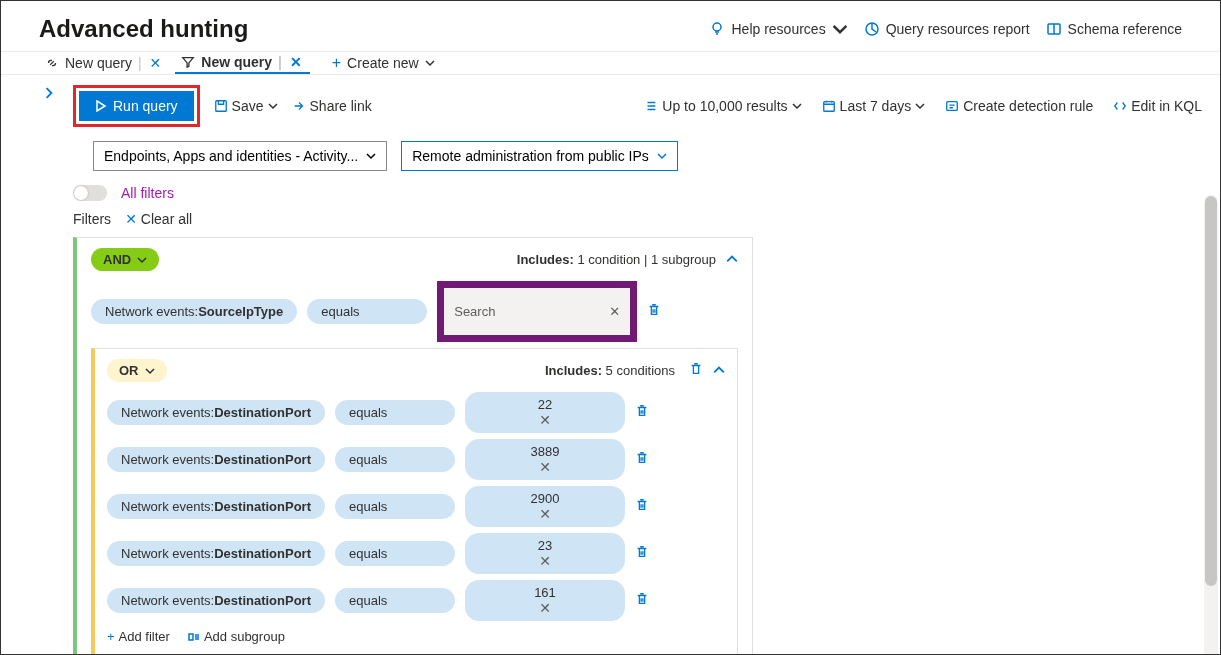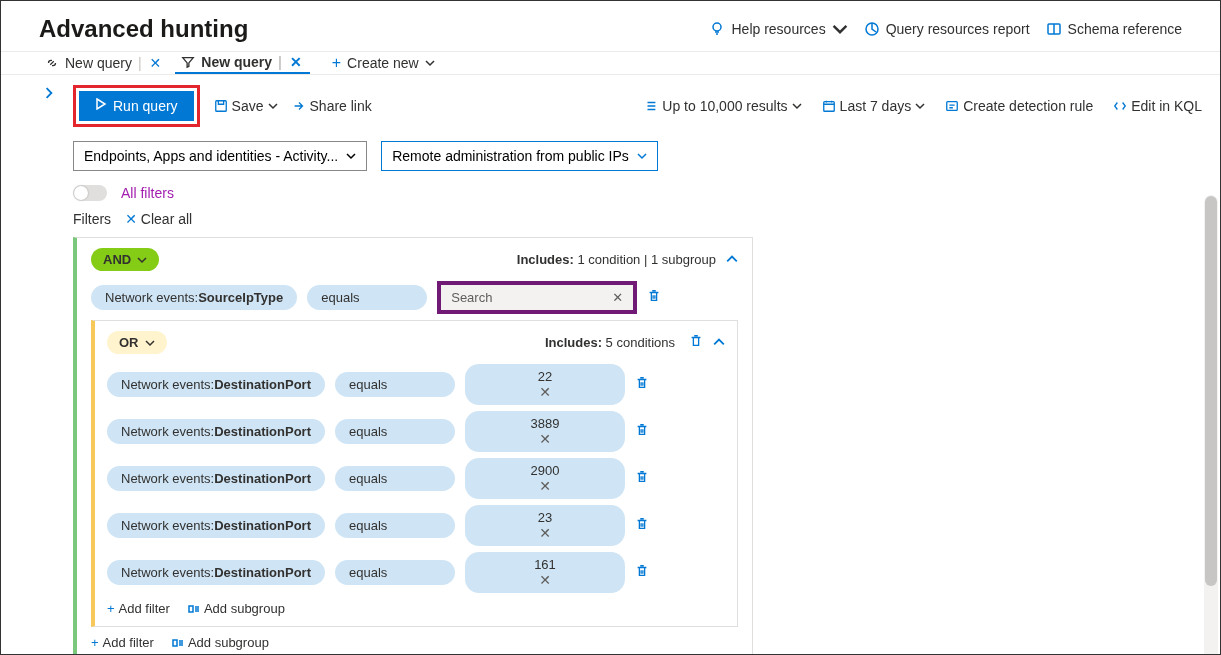--- a/index.html
+++ b/index.html
@@ -17,25 +17,25 @@
 .tab.active { font-weight: 600; border-bottom: 2px solid #0078d4; }
 .tab .close { color: #0078d4; font-size: 14px; cursor: pointer; padding: 2px; }
 .divider { color: #c8c6c4; }
 
 .main { display: flex; position: relative; }
 .collapse-toggle { width: 20px; padding: 10px 0 0 42px; }
 .content { flex: 1; padding: 10px 18px 0 30px; position: relative; }
 
 .toolbar { display: flex; align-items: center; gap: 14px; margin-bottom: 14px; }
 .run-btn-wrap { border: 3px solid #e3252d; padding: 3px; }
-.run-btn { background: #0078d4; color: #fff; border: none; padding: 7px 16px; font-size: 14px; display: flex; gap: 6px; cursor: pointer; }
+.run-btn { background: #0078d4; color: #fff; border: none; padding: 7px 16px; font-size: 14px; display: flex; align-items: center; gap: 6px; cursor: pointer; }
 .tbtn { display: flex; align-items: center; gap: 4px; color: #323130; font-size: 14px; cursor: pointer; }
 .tbar-right { margin-left: auto; display: flex; gap: 20px; align-items: center; }
 
-.selects { display: flex; gap: 14px; margin-bottom: 14px; }
+.selects { display: flex; gap: 14px; margin-bottom: 14px; margin-left: 20px; }
 .sel { border: 1px solid #8a8886; padding: 6px 10px; font-size: 14px; display: flex; align-items: center; justify-content: space-between; gap: 8px; cursor: pointer; min-width: 260px; }
 .sel.blue-border { border-color: #0078d4; }
 
 .filters-row { display: flex; align-items: center; gap: 14px; margin-bottom: 10px; }
 .toggle { width: 34px; height: 16px; border-radius: 10px; background: #e1dfdd; position: relative; }
 .toggle::after { content: ''; position: absolute; left: 1px; top: 1px; width: 14px; height: 14px; border-radius: 50%; background: #fff; box-shadow: 0 0 2px rgba(0,0,0,.3); }
 .muted { color: #a21caf; font-size: 14px; }
 .fl-label { font-size: 14px; color: #323130; }
 .clear { display: flex; align-items: center; gap: 4px; color: #323130; font-size: 14px; cursor: pointer; }
 
@@ -46,21 +46,21 @@
 .includes { font-size: 13px; color: #323130; margin-left: auto; }
 .includes b { font-weight: 600; }
 .collapse-ic { color: #0078d4; margin-left: 10px; cursor: pointer; }
 
 .cond-row { display: flex; align-items: center; gap: 10px; margin-bottom: 6px; }
 .chip { background: #cfe5f5; border-radius: 14px; padding: 5px 14px; font-size: 13px; color: #323130; display: flex; align-items: center; }
 .chip.field { min-width: 200px; align-items: flex-end; }
 .chip.op { min-width: 120px; }
 .chip.val { min-width: 160px; justify-content: space-between; flex-direction: column; }
 .chip .x { color: #605e5c; cursor: pointer; font-size: 14px; }
-.search-box { background: #f3f2f1; border: 4px solid #701a75; padding: 5px 10px; font-size: 13px; display: flex; align-items: center; justify-content: space-between; min-width: 200px; color: #605e5c; }
+.search-box { background: #f3f2f1; border: 7px solid #701a75; padding: 16px 10px; font-size: 13px; display: flex; align-items: center; justify-content: space-between; min-width: 200px; color: #605e5c; }
 .trash { color: #0078d4; cursor: pointer; }
 
 .subgroup { border: 1px solid #e1dfdd; border-left: 4px solid #f6c95a; padding: 10px 12px; margin-top: 6px; margin-bottom: 6px; }
 .actions { display: flex; gap: 18px; margin-top: 8px; }
 .act { display: flex; align-items: center; gap: 4px; color: #323130; font-size: 13px; cursor: pointer; }
 
 .scrollbar { position: absolute; right: 2px; top: 120px; width: 14px; height: 520px; background: #f3f2f1; border-radius: 7px; }
 .thumb { background: #c8c6c4; width: 12px; margin: 1px; height: 390px; border-radius: 6px; }
 
 svg { stroke: currentColor; fill: none; stroke-width: 1.5; }

